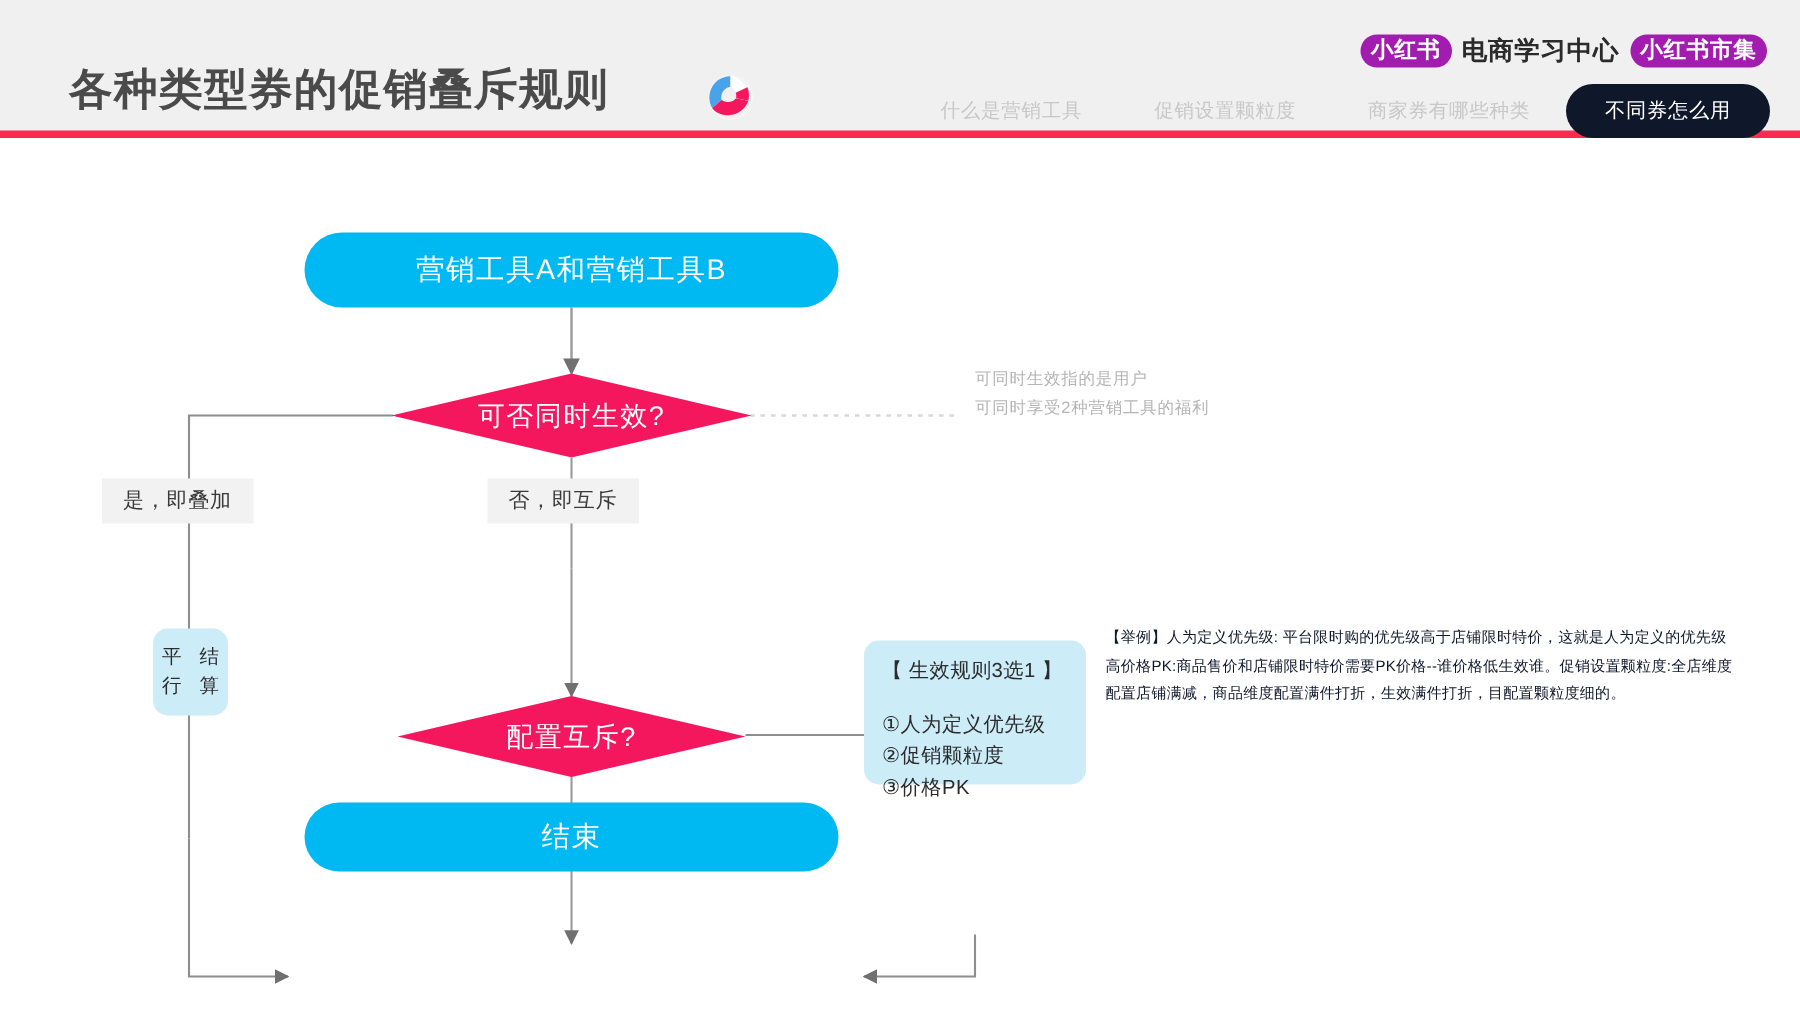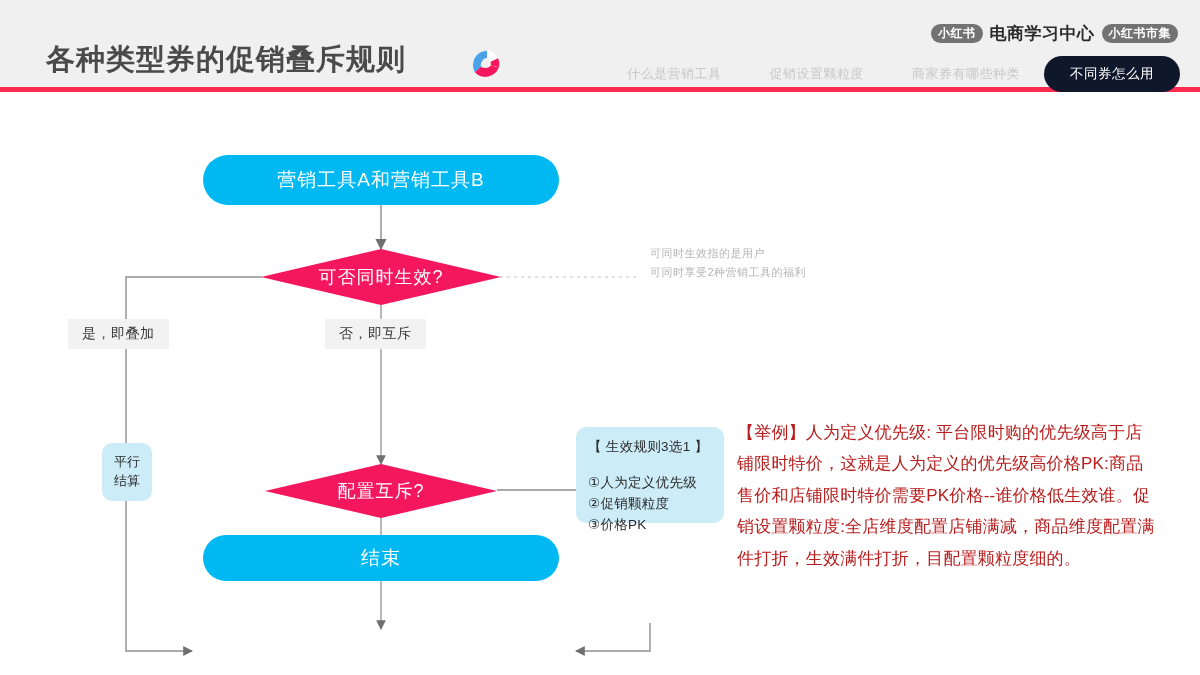--- a/index.html
+++ b/index.html
@@ -32,24 +32,24 @@
   .brand-logo {
     position: absolute; left: 470px; top: 48px;
     width: 34px; height: 34px;
   }
 
   .brandbar {
     position: absolute; right: 22px; top: 22px;
     display: flex; align-items: center; gap: 7px;
   }
   .pill-badge {
-    background: #737373;
+    background: #a21caf;
     color: #ffffff;
     border-radius: 999px;
-    font-size: 12px;
+    font-size: 15px;
     font-weight: bold;
     padding: 3px 7px 4px 7px;
     line-height: 1;
     letter-spacing: 0.5px;
     white-space: nowrap;
   }
   .brand-name {
     font-size: 17px; font-weight: bold;
     color: #2b2b2b;
     letter-spacing: 0.5px;
@@ -118,43 +118,43 @@
   .info-box {
     position: absolute;
     background: #ccecf8;
     border-radius: 10px;
     color: #2b2b2b;
   }
   .info-box-small {
     font-size: 13px;
     line-height: 1.45;
     text-align: center;
-    display: flex; flex-direction: column;
-    align-items: center; justify-content: center; margin-top: 24px;
+    display: flex; flex-direction: row;
+    align-items: center; justify-content: center;
   }
   .rule-box {
     font-size: 13.5px;
     line-height: 1.55;
     padding: 10px 12px 12px 12px;
     letter-spacing: 0.3px;
   }
   .rule-title { margin-bottom: 15px; }
 
   .note-text {
     position: absolute;
     color: #b5b5b5;
     font-size: 11px;
     line-height: 1.75;
     letter-spacing: 0.5px;
     white-space: pre-line;
   }
   .example-text {
     position: absolute;
-    color: #b91c1c;
-    font-size: 17px;
+    color: #0f172a;
+    font-size: 10px;
     line-height: 1.85;
     letter-spacing: 0.2px;
     width: 420px;
   }
 </style>
 </head>
 <body>
 
 <div id="page">
 

